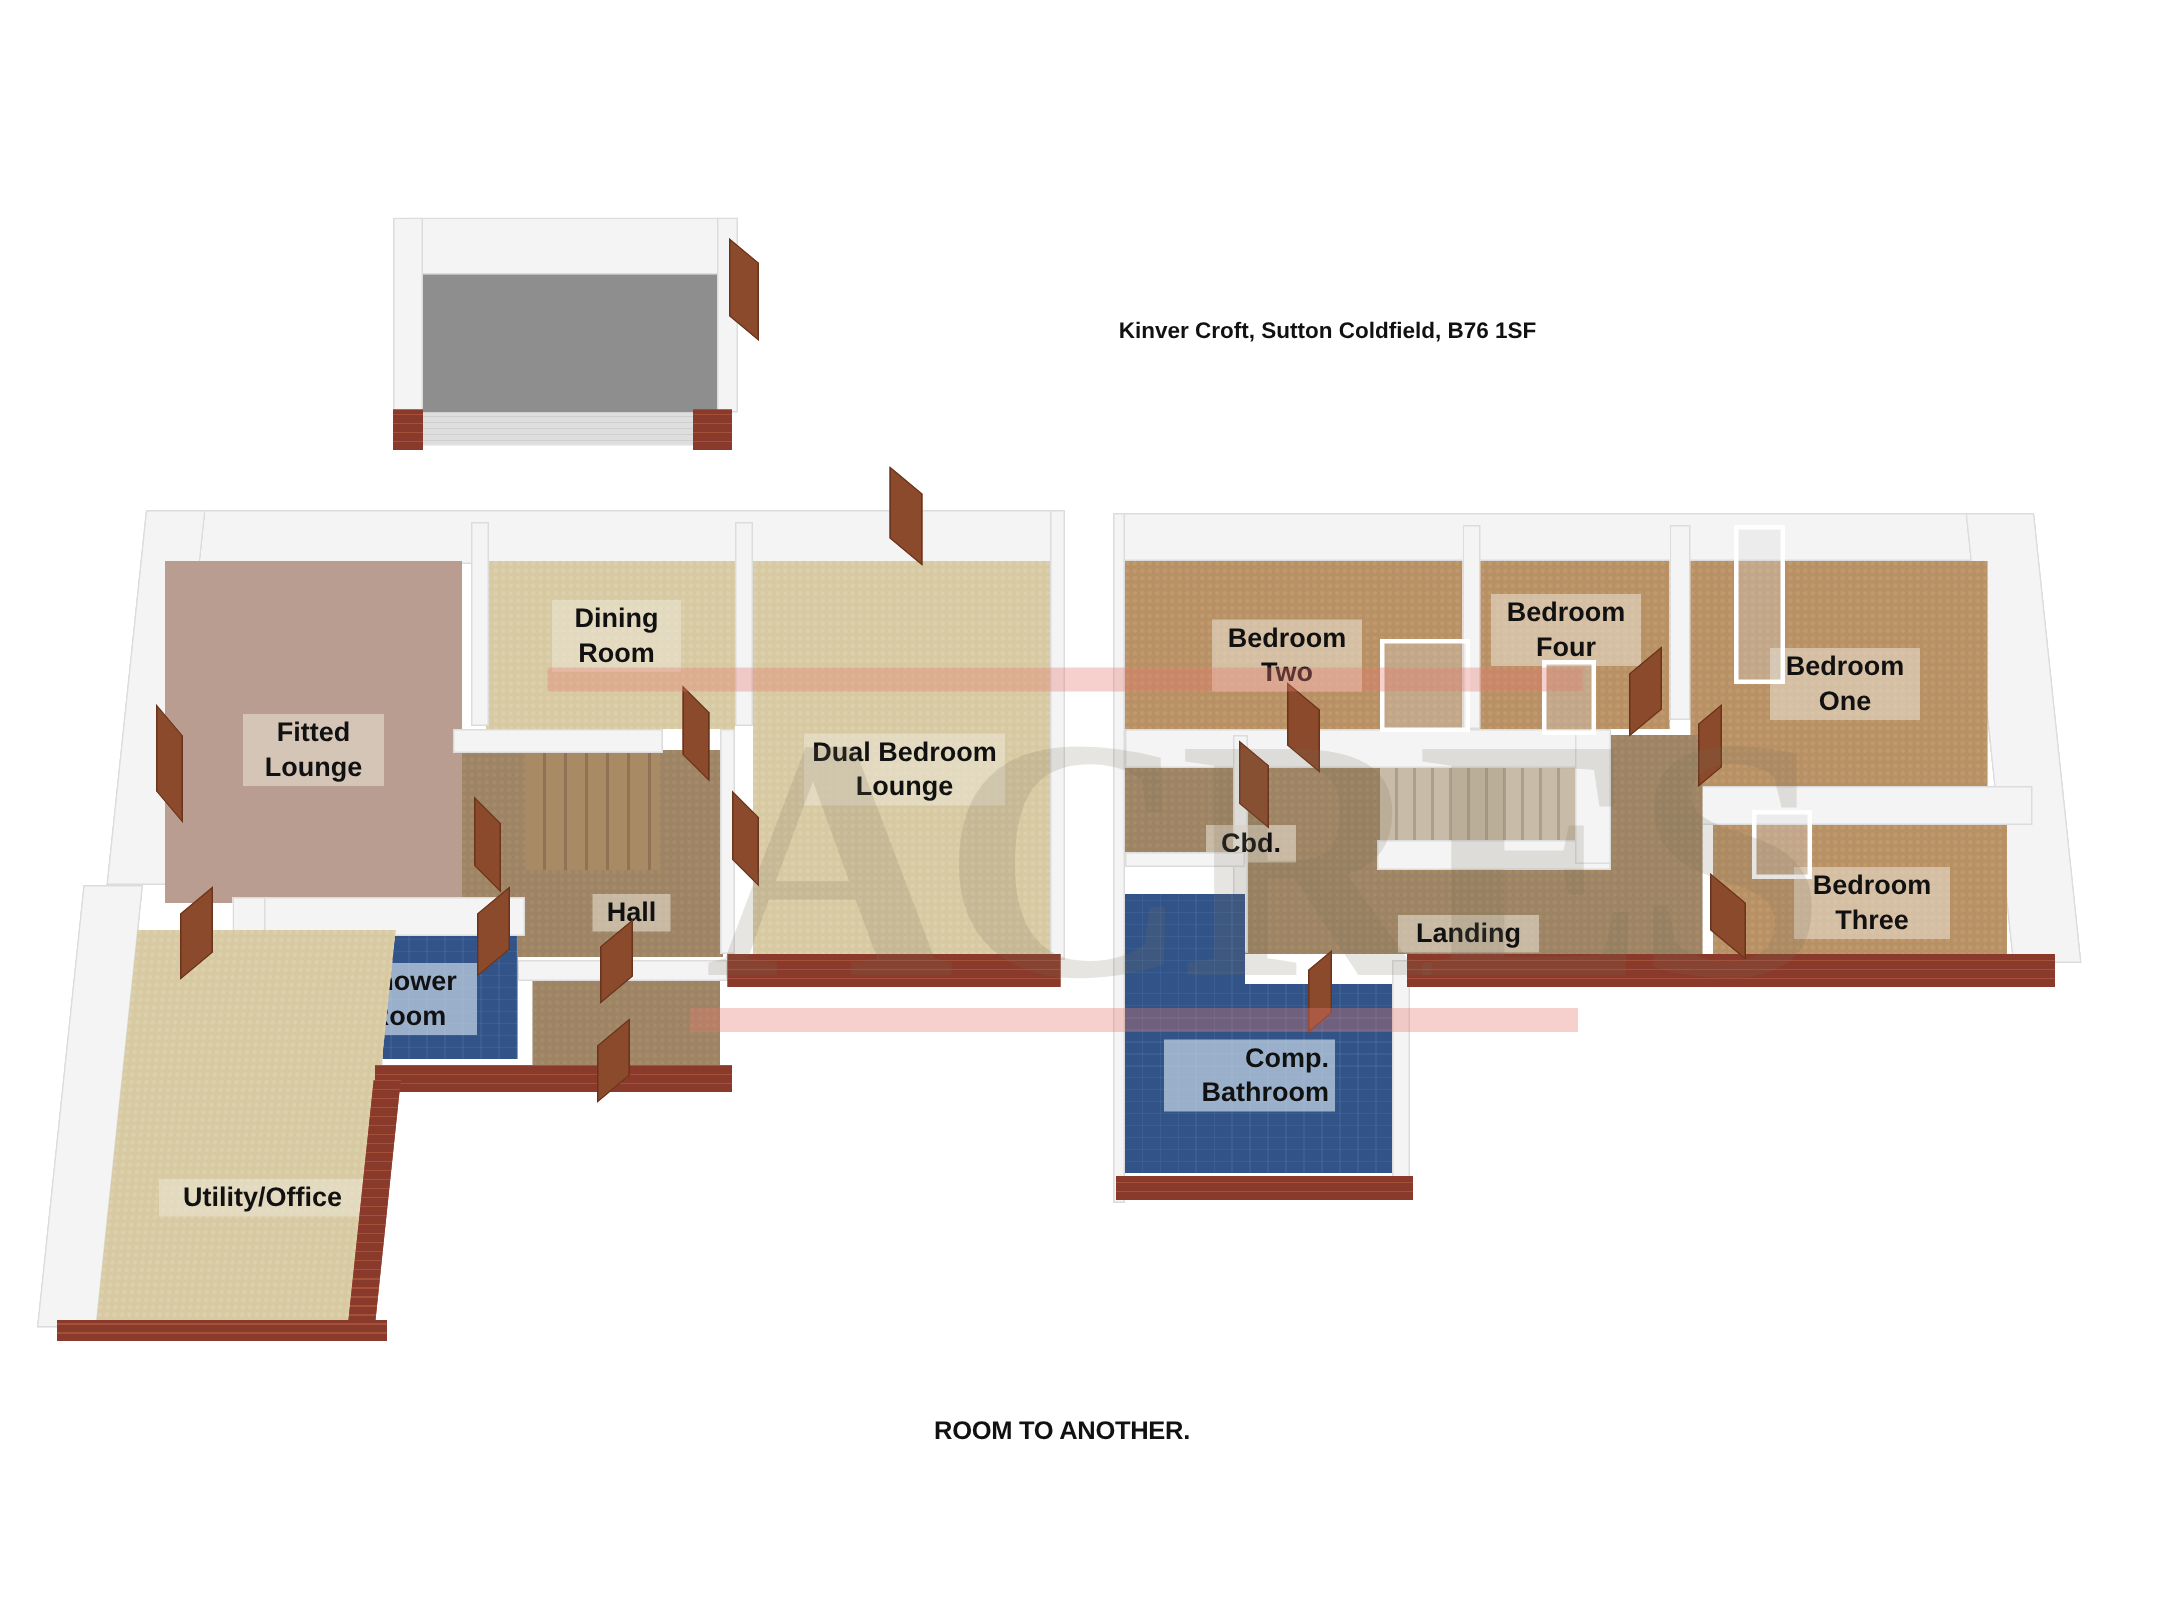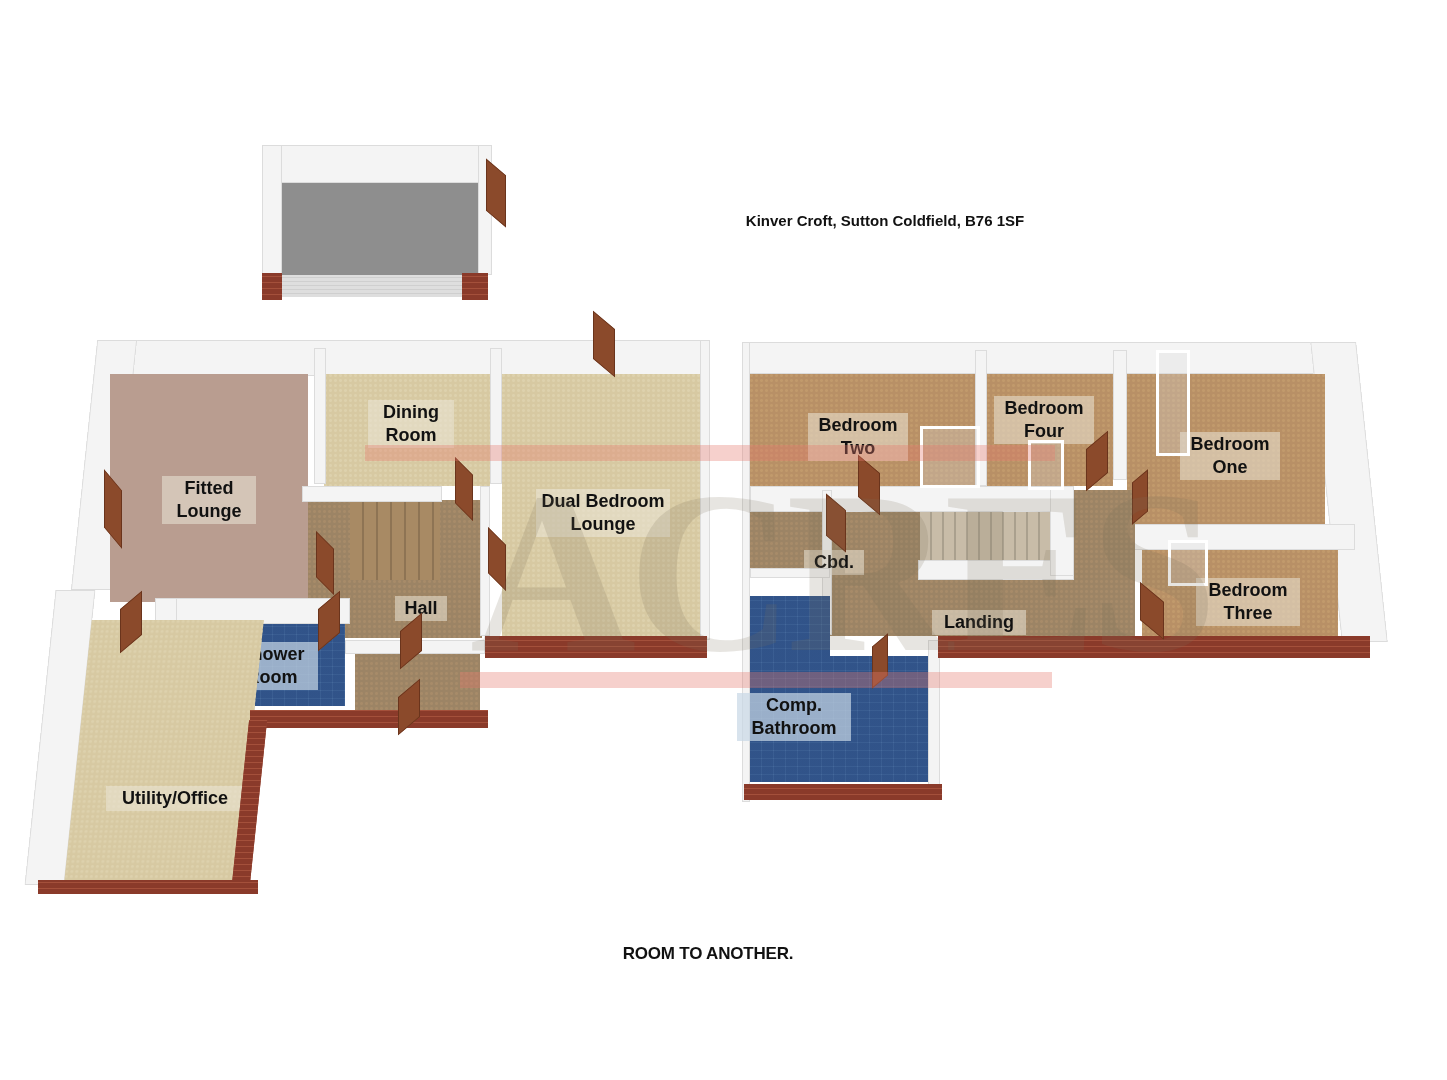--- a/index.html
+++ b/index.html
@@ -141,21 +141,21 @@
   <div class="label" style="left:932px;top:610px;width:86px;">Landing</div>
 
   <div class="floor carpet-landing" style="left:750px;top:512px;width:72px;height:56px;"></div>
   <div class="abs wall" style="left:822px;top:490px;width:10px;height:145px;"></div>
   <div class="label" style="left:760px;top:550px;width:52px;margin-left:44px;">Cbd.</div>
 
   <div class="abs wall" style="left:750px;top:568px;width:80px;height:10px;"></div>
   <div class="floor tile" style="left:750px;top:596px;width:80px;height:60px;"></div>
   <div class="floor tile" style="left:750px;top:656px;width:178px;height:126px;"></div>
   <div class="abs wall" style="left:928px;top:640px;width:12px;height:145px;"></div>
-  <div class="label" style="left:737px;top:693px;width:106px;background:rgba(200,215,230,0.7);">
+  <div class="label" style="left:776px;top:693px;width:106px;background:rgba(200,215,230,0.7);text-align:right;">
     <div>Comp.</div>
     <div>Bathroom</div>
   </div>
   <div class="abs brick" style="left:744px;top:784px;width:198px;height:16px;"></div>
 
   <div class="abs brick" style="left:938px;top:636px;width:432px;height:22px;"></div>
 
   <div class="door" style="left:858px;top:464px;width:20px;height:40px;transform:skewY(40deg);"></div>
   <div class="door" style="left:826px;top:502px;width:18px;height:40px;transform:skewY(40deg);"></div>
   <div class="door" style="left:1086px;top:440px;width:20px;height:40px;transform:skewY(-40deg);"></div>

